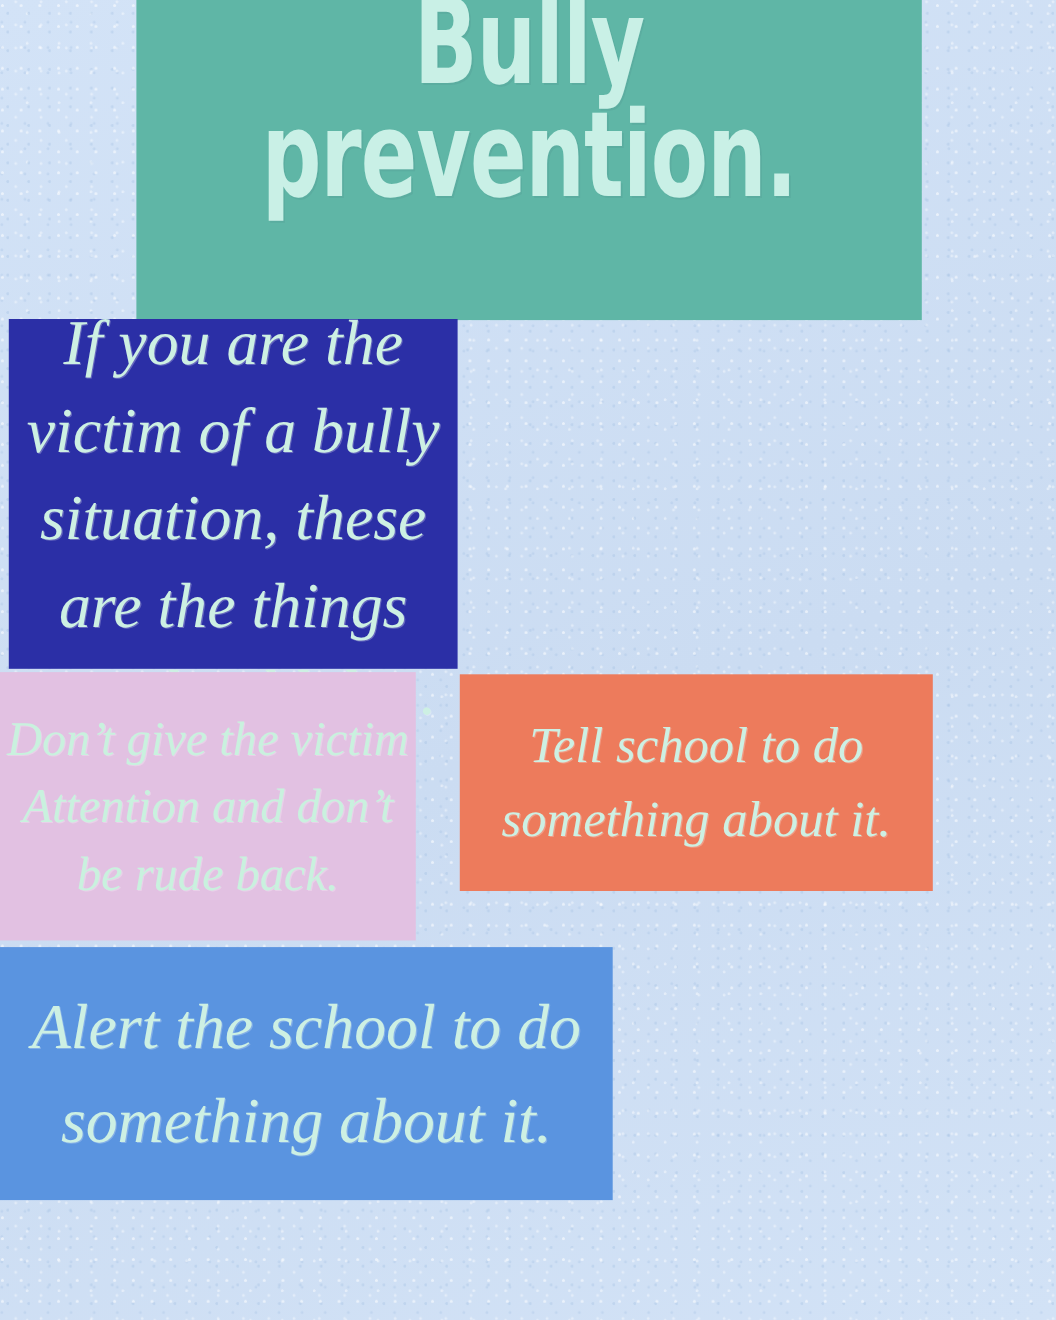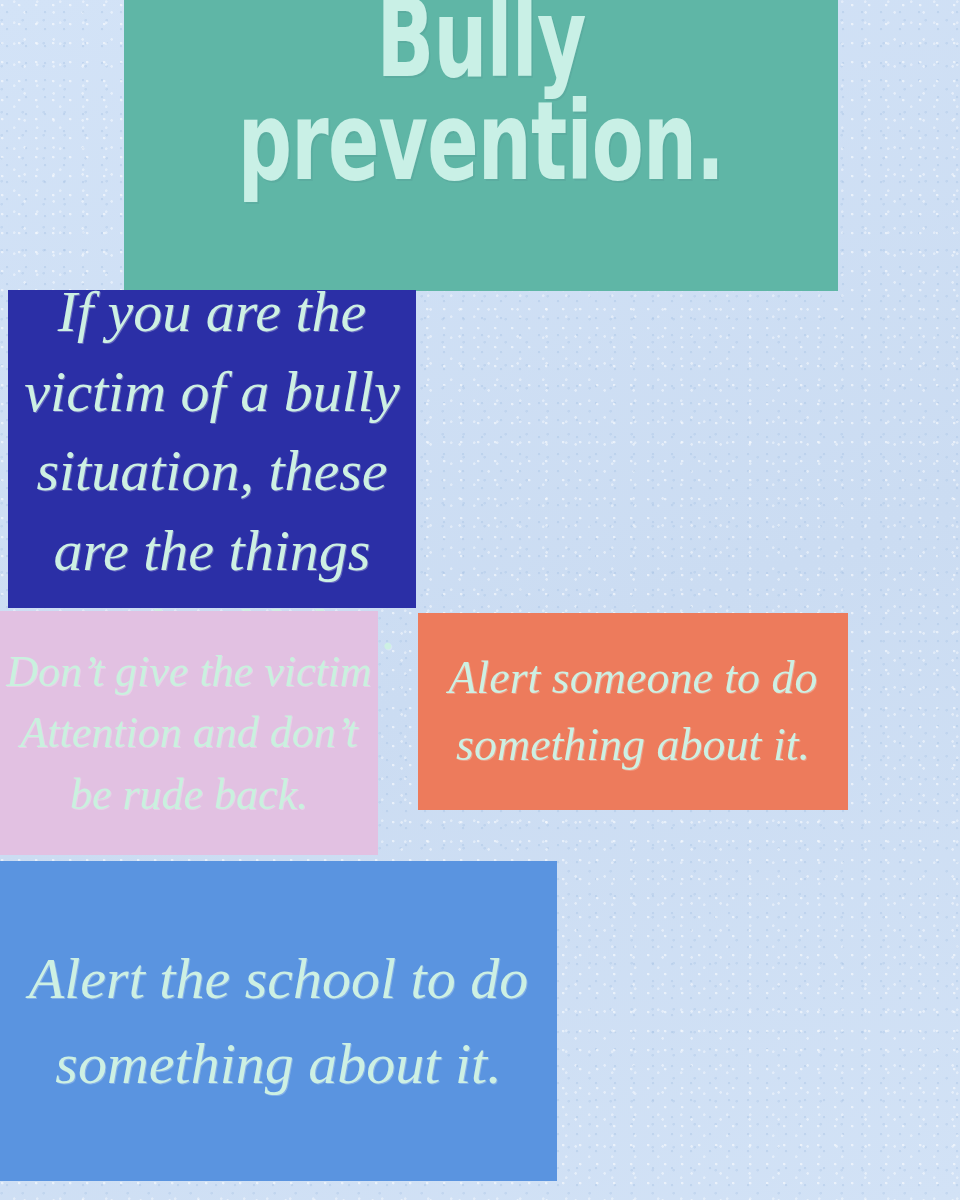--- a/index.html
+++ b/index.html
@@ -122,21 +122,21 @@
     line-height: 1.44;
     color: #cdf0e3;
     text-shadow: 1px 1px 0 rgba(255,255,255,0.25);
   }
 
   
   #tip-alert-block {
     left: 0px;
     top: 861px;
     width: 557px;
-    height: 320px;
+    height: 230px;
     background: #5a94e0;
   }
   #tip-alert-block .block-text {
     font-style: italic;
     font-size: 58px;
     line-height: 1.47;
     color: #cdf0e3;
     text-shadow: 1px 1px 0 rgba(255,255,255,0.25);
   }
 
@@ -178,21 +178,21 @@
 
   <div class="block" id="intro-block">
     <div class="block-text">If you are the victim of a bully situation, these are the things you should do...</div>
   </div>
 
   <div class="block" id="tip-ignore-block">
     <div class="block-text">Don’t give the victim Attention and don’t be rude back.</div>
   </div>
 
   <div class="block" id="tip-tell-block">
-    <div class="block-text">Alert someone to do something about it.</div>
+    <div class="block-text">Tell school to do something about it.</div>
   </div>
 
   <div class="block" id="tip-alert-block">
     <div class="block-text">Alert the school to do something about it.</div>
   </div>
 
 
 </div>
 
 </body></html>

